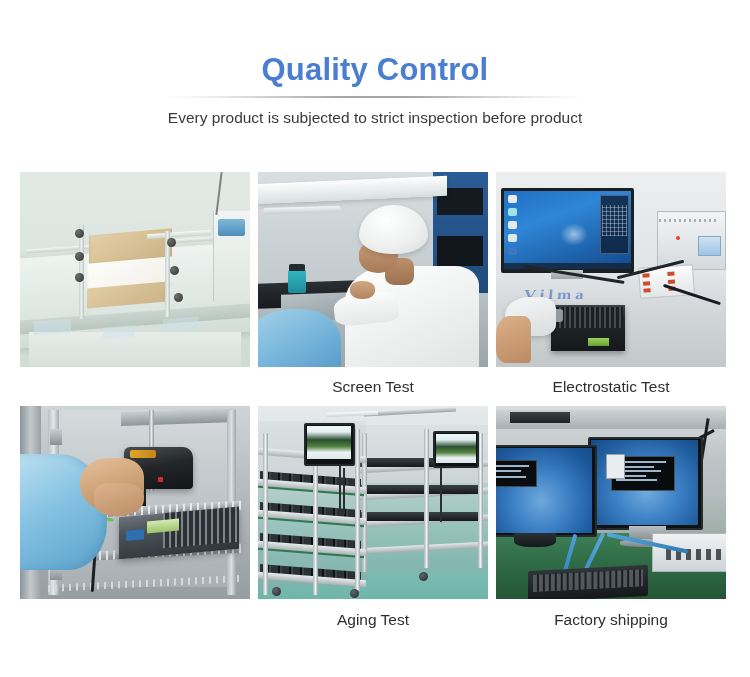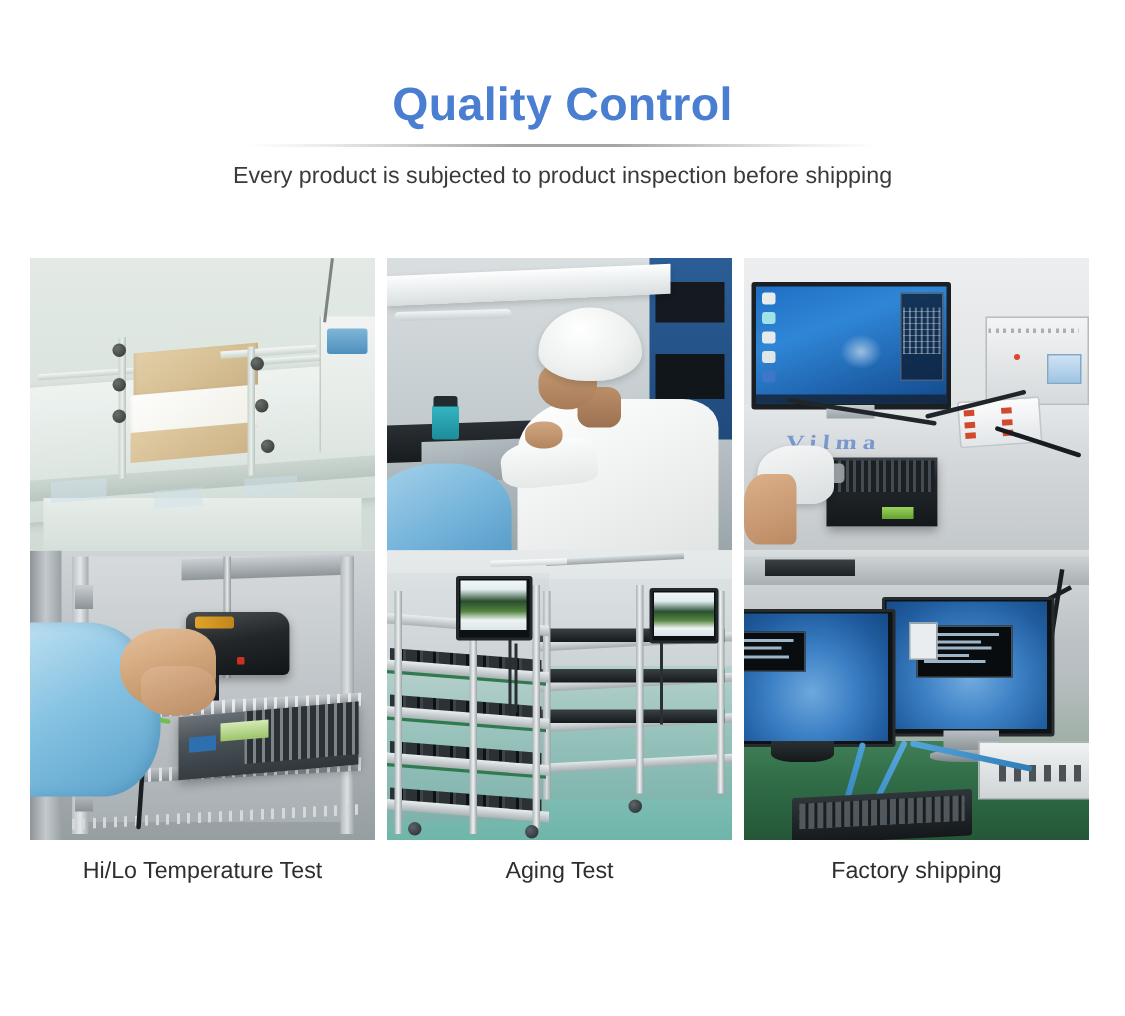--- a/index.html
+++ b/index.html
@@ -455,21 +455,21 @@
     background:#1a1e21; transform: rotate(-28deg); }
 </style>
 </head>
 <body>
 
 <div class="page">
 
   <div class="header">
     <div class="page-title">Quality Control</div>
     <div class="title-divider"></div>
-    <div class="page-subtitle">Every product is subjected to product inspection before shipping</div>
+    <div class="page-subtitle">Every product is subjected to strict inspection before product</div>
   </div>
 
   <div class="grid">
 
     <div class="row row1">
 
       <div class="cell">
         <div class="tile">
           <div class="scene vib">
             <div class="sh wall"></div>
@@ -515,20 +515,21 @@
             <div class="sh bottleCap"></div>
             <div class="sh blueGown"></div>
             <div class="sh gown"></div>
             <div class="sh neck"></div>
             <div class="sh face"></div>
             <div class="sh cap"></div>
             <div class="sh arm"></div>
             <div class="sh hand"></div>
           </div>
         </div>
+        <div class="caption">Screen Test</div>
       </div>
 
       <div class="cell">
         <div class="tile">
           <div class="scene esd">
             <div class="sh wall"></div>
             <div class="sh deskTop"></div>
             <div class="watermark">Vilma</div>
             <div class="sh monFrame"></div>
             <div class="monScreen"></div>
@@ -560,20 +561,21 @@
             <div class="sh cableB"></div>
             <div class="sh cableC"></div>
             <div class="sh dut"></div>
             <div class="fins"></div>
             <div class="dutLcd"></div>
             <div class="sh gunTip"></div>
             <div class="sh gun"></div>
             <div class="sh handGrip"></div>
           </div>
         </div>
+        <div class="caption">Electrostatic Test</div>
       </div>
     </div>
 
     <div class="row row2">
 
       <div class="cell">
         <div class="tile">
           <div class="scene tmp">
             <div class="sh chamber"></div>
             <div class="sh backWall"></div>
@@ -598,21 +600,20 @@
             <div class="sh gun"></div>
             <div class="sh gunAccent"></div>
             <div class="sh gunRed"></div>
             <div class="sh wireBlk"></div>
             <div class="sh wireBlk2"></div>
             <div class="sh sleeve"></div>
             <div class="sh hand"></div>
             <div class="sh fingers"></div>
           </div>
         </div>
-        <div class="caption">Hi/Lo Temperature Test</div>
       </div>
 
       <div class="cell">
         <div class="tile">
           <div class="scene age">
             <div class="sh wall"></div>
             <div class="sh floor"></div>
             <div class="sh ceilBar"></div>
             <div class="sh lamp"></div>
 

